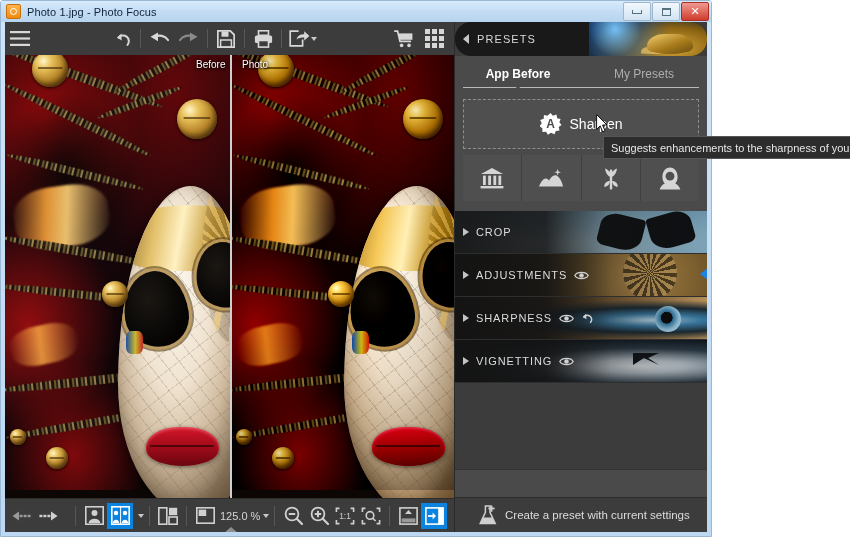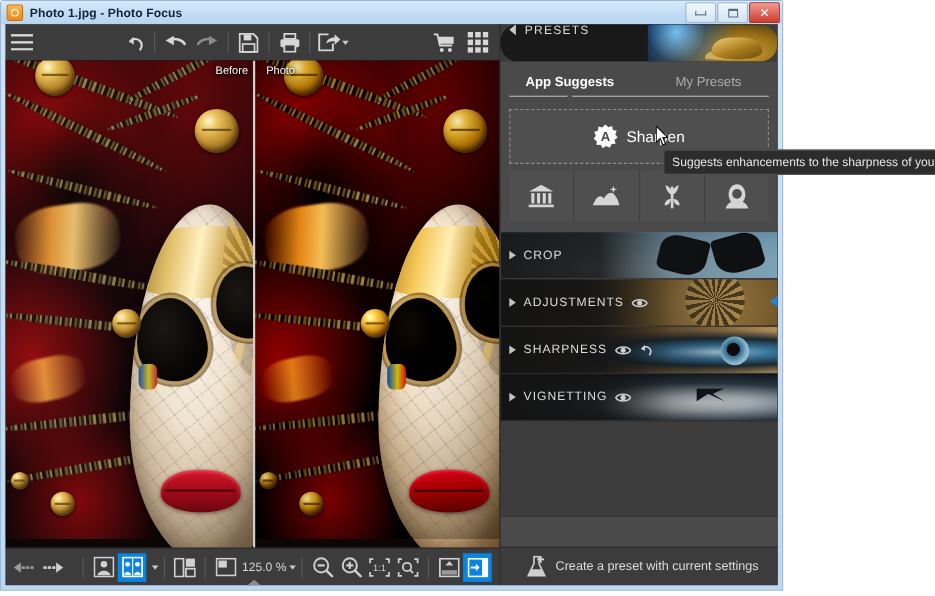--- a/index.html
+++ b/index.html
@@ -25,21 +25,21 @@
     display:flex;align-items:center;
     box-sizing:border-box;padding-left:5px;
   }
   .title-ico{
     width:13px;height:13px;background:linear-gradient(to bottom,#ffb44a,#f08a12);
     border:1px solid #c96f07;border-radius:2px;
     display:flex;align-items:center;justify-content:center;margin-right:6px;
     flex:none;
   }
   .title-ico::after{content:"";width:5px;height:5px;border:1.5px solid #fff;border-radius:50%;}
-  .title-text{font-size:11px;color:#10243b;white-space:nowrap;letter-spacing:.1px;font-weight:bold;}
+  .title-text{font-size:11px;color:#10243b;white-space:nowrap;letter-spacing:.1px;}
   .winbtns{position:absolute;right:2px;top:1px;display:flex;gap:1px;}
   .wbtn{
     width:26px;height:17px;border:1px solid #9eb7cd;border-radius:2px;
     background:linear-gradient(to bottom,#f2f8fd,#d2e3f2);
     display:flex;align-items:center;justify-content:center;
   }
   .wbtn.close{background:linear-gradient(to bottom,#f09a92,#cf3b2c);border-color:#a93124;}
   .wb-min{width:10px;height:4px;border:1px solid #56707f;border-top:none;box-sizing:border-box;}
   .wb-max{width:9px;height:8px;border:1px solid #56707f;box-sizing:border-box;border-top-width:2px;}
   .wb-close{color:#fff;font-size:11px;line-height:1;font-family:"DejaVu Sans",sans-serif;}
@@ -217,21 +217,21 @@
   }
 
   
   .rpanel{
     position:absolute;right:0;top:0;width:252px;bottom:0;
     background:#3c3c3c;border-left:1px solid #2a2a2a;
     overflow:hidden;
   }
   .presets-head{
     position:relative;height:34px;background:#191919;overflow:hidden;
-    display:flex;border-radius:16px;
+    display:flex;align-items:center;border-radius:16px;
   }
   .genie{
     position:absolute;right:0;top:-10px;width:118px;height:58px;
     background:
       radial-gradient(circle at 22% 30%, rgba(120,200,255,.95) 0%, rgba(30,90,160,.5) 26%, rgba(10,20,40,0) 55%),
       radial-gradient(ellipse at 70% 62%, #d8a73a 0%, #8a6312 40%, rgba(20,16,10,0) 72%),
       linear-gradient(to bottom,#14233a,#0d1118);
   }
   .genie::after{
     content:"";position:absolute;right:14px;top:22px;width:46px;height:20px;
@@ -675,21 +675,21 @@
 
       <div class="rpanel">
 
         <div class="presets-head">
           <div class="genie"></div>
           <div class="tri-head"></div>
           <div class="presets-title">PRESETS</div>
         </div>
 
         <div class="tabs">
-          <div class="tab active">App Suggests</div>
+          <div class="tab active">App Before</div>
           <div class="tab">My Presets</div>
           <div class="tabs-underline"></div>
           <div class="tabs-notch"></div>
         </div>
 
         <div class="presets-body">
           <div class="sharpen-btn">
             <div class="a-badge">
               <div class="starburst"></div>
               <span>A</span>

